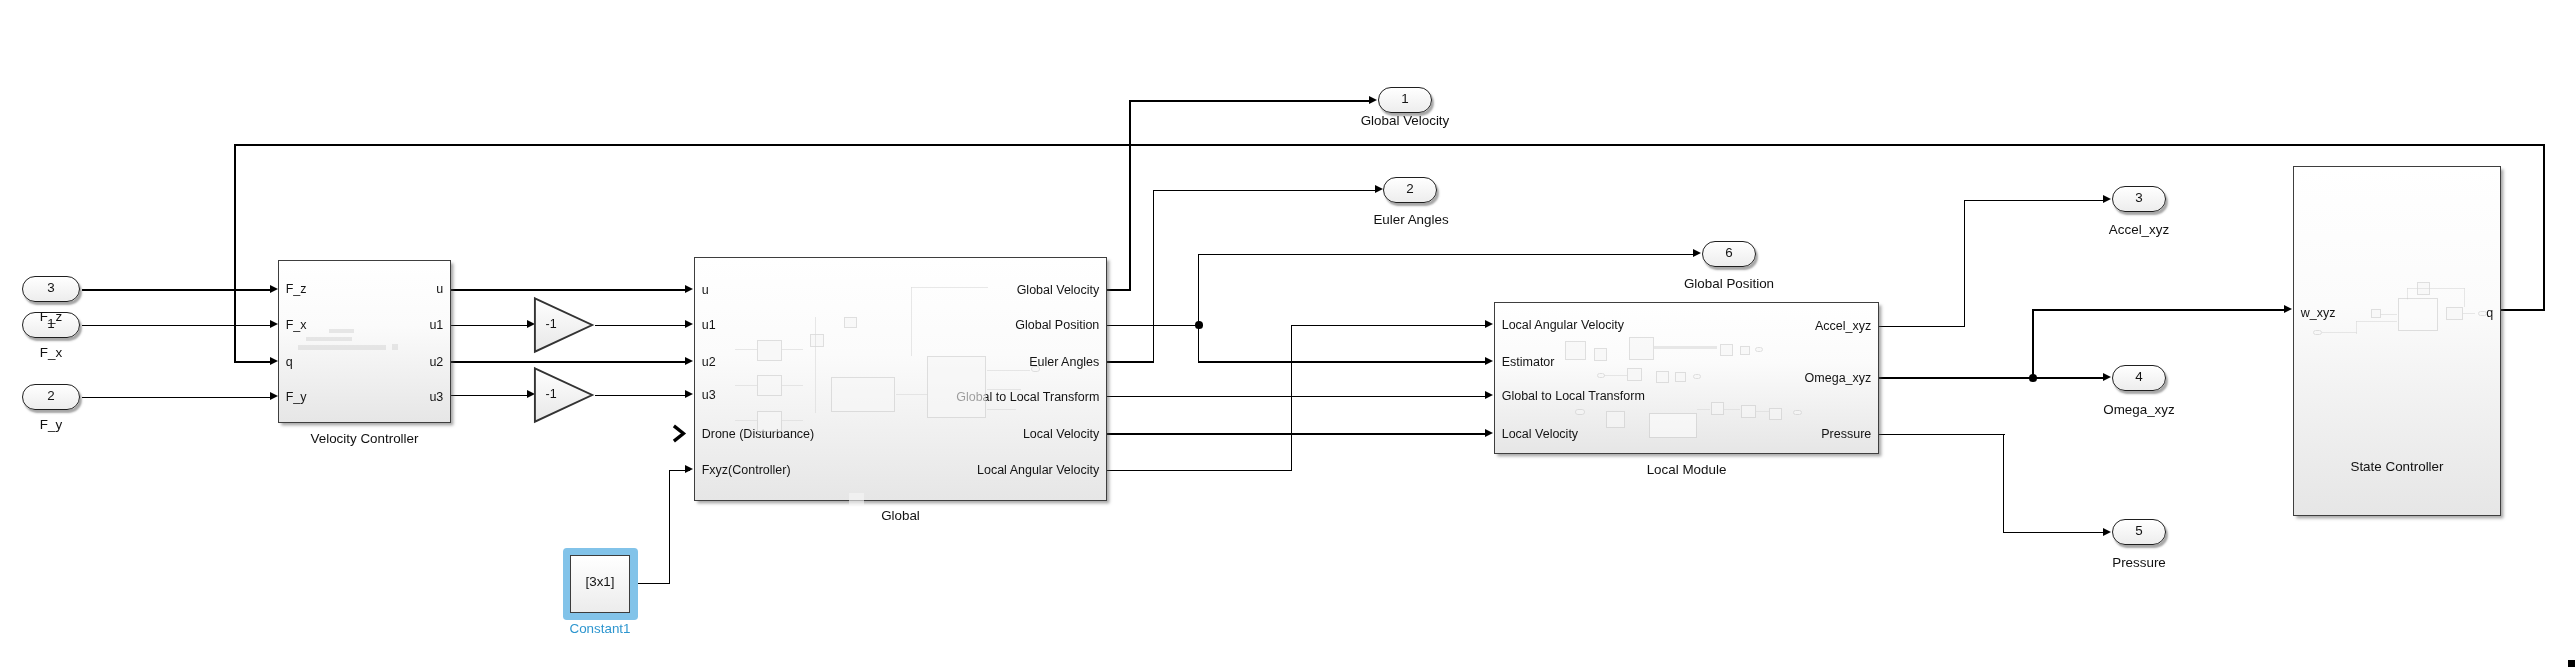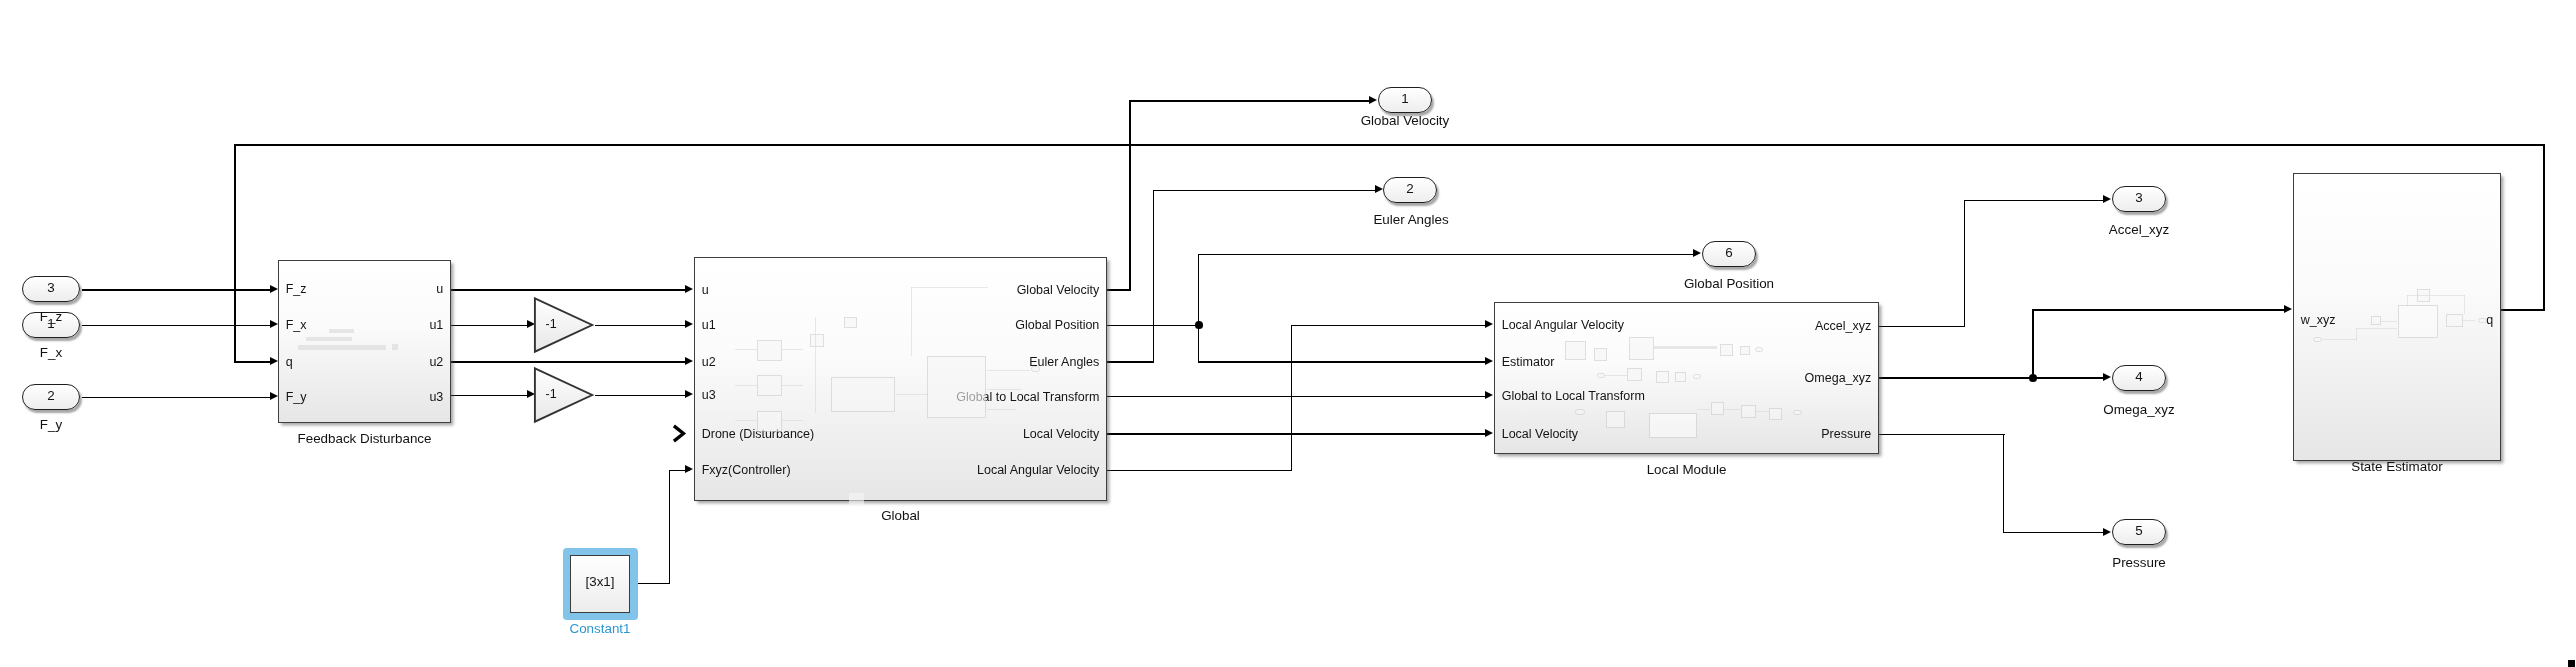--- a/index.html
+++ b/index.html
@@ -142,21 +142,21 @@
     <span class="pl" style="top:129px">F_y</span>
     <span class="pr" style="top:21px">u</span>
     <span class="pr" style="top:57px">u1</span>
     <span class="pr" style="top:94px">u2</span>
     <span class="pr" style="top:129px">u3</span>
     <div class="pvl" style="left:50px;top:68px;width:25px;height:3.8px"></div>
     <div class="pvl" style="left:27px;top:76px;width:46px;height:3.8px"></div>
     <div class="pvl" style="left:19px;top:84px;width:88px;height:4.8px"></div>
     <div class="pvl" style="left:113px;top:83px;width:5.8px;height:5.8px"></div>
   </div>
-  <div class="blabel" style="left:278px;top:431px;width:173px">Feedback Disturbance</div>
+  <div class="blabel" style="left:278px;top:431px;width:173px">Velocity Controller</div>
 
   <div class="gain" style="left:533px;top:296px">
     <svg width="63" height="58" viewBox="0 0 66 60">
       <defs>
           <linearGradient id="g1" x1="0" y1="0" x2="0" y2="1">
         <stop offset="0" stop-color="#ffffff"></stop>
             <stop offset="1" stop-color="#e7e7e7"></stop>
           </linearGradient>
         </defs>
       <polygon points="2,2 62,30 2,58" fill="url(#g1)" stroke="#333" stroke-width="2"></polygon>
@@ -251,39 +251,39 @@
     <div class="pv" style="left:216px;top:99px;width:13.4px;height:12.5px"></div>
     <div class="pv" style="left:246px;top:102px;width:15.4px;height:13.4px"></div>
     <div class="pv" style="left:274px;top:105px;width:13.4px;height:11.5px"></div>
     <div class="pv" style="left:298px;top:107px;width:8.6px;height:4.8px;border-radius:2.9px"></div>
     <div class="pvl" style="left:202px;top:106px;width:13.4px;height:1px"></div>
     <div class="pvl" style="left:229px;top:106px;width:16.3px;height:1px"></div>
     <div class="pvl" style="left:261px;top:108px;width:13.4px;height:1px"></div>
   </div>
   <div class="blabel" style="left:1494px;top:462px;width:385px">Local Module</div>
 
-  <div class="block" style="left:2293px;top:173px;width:208px;height:288px">
+  <div class="block" style="left:2293px;top:166px;width:208px;height:350px">
     <span class="pl" style="top:139px">w_xyz</span>
     <span class="pr" style="top:139px">q</span>
     <div class="pv" style="left:123px;top:115px;width:12.5px;height:12.5px"></div>
     <div class="pvl" style="left:113px;top:121px;width:58px;height:1px"></div>
     <div class="pvl" style="left:113px;top:121px;width:1px;height:11.5px"></div>
     <div class="pvl" style="left:170px;top:121px;width:1px;height:19px"></div>
     <div class="pv" style="left:104px;top:131px;width:40px;height:33px;background:#fcfcfc"></div>
     <div class="pv" style="left:152px;top:140px;width:17.3px;height:12.5px"></div>
     <div class="pv" style="left:77px;top:142px;width:9.6px;height:8.6px"></div>
     <div class="pvl" style="left:86px;top:147px;width:17.3px;height:1px"></div>
     <div class="pvl" style="left:169px;top:146px;width:11.5px;height:1px"></div>
     <div class="pv" style="left:184px;top:144px;width:8.6px;height:4.8px;border-radius:2.9px"></div>
     <div class="pv" style="left:19px;top:163px;width:8.6px;height:4.8px;border-radius:2.9px"></div>
     <div class="pvl" style="left:28px;top:165px;width:35px;height:1px"></div>
     <div class="pvl" style="left:62px;top:154px;width:1px;height:12.5px"></div>
     <div class="pvl" style="left:62px;top:154px;width:41px;height:1px"></div>
   </div>
-  <div class="blabel" style="left:2293px;top:459px;width:208px">State Estimator</div>
+  <div class="blabel" style="left:2293px;top:459px;width:208px">State Controller</div>
 
   <div class="oval" style="left:1378px;top:87px">
     <span>1</span>
   </div>
   <div class="plabel" style="left:1328px;top:113px;width:154px">Global Velocity</div>
 
   <div class="oval" style="left:1383px;top:177px">
     <span>2</span>
   </div>
   <div class="plabel" style="left:1334px;top:212px;width:154px">Euler Angles</div>

